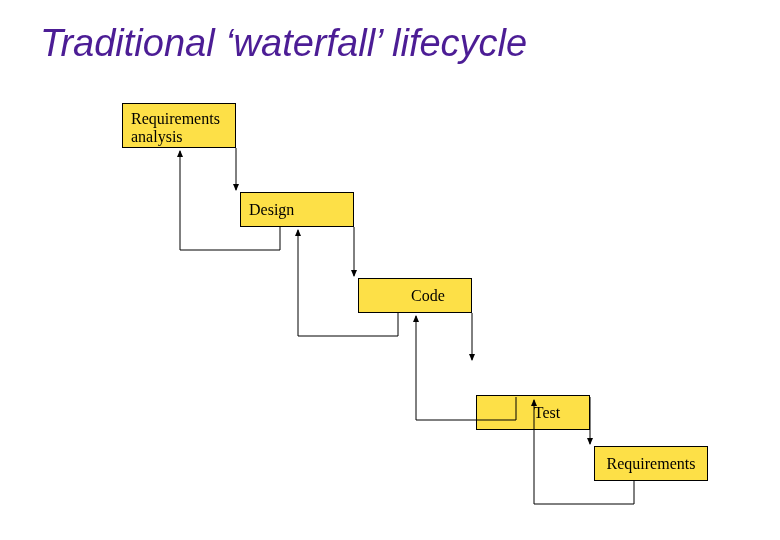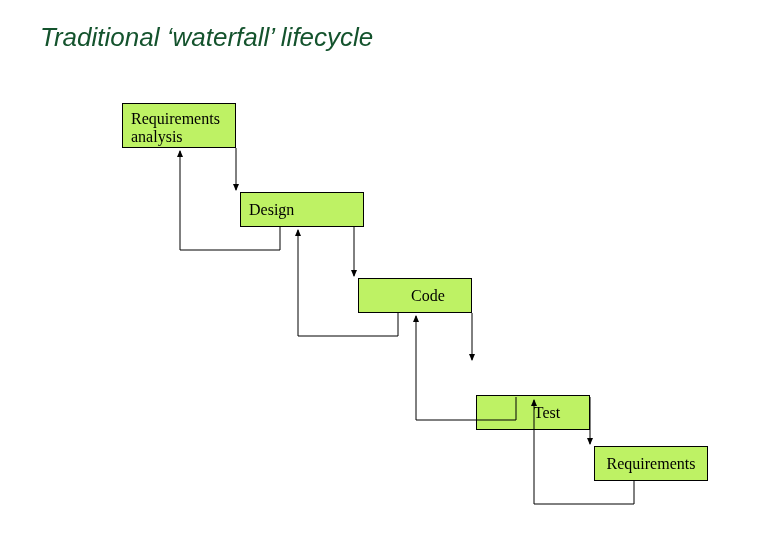--- a/index.html
+++ b/index.html
@@ -9,37 +9,37 @@
       background: #ffffff;
       position: relative;
       font-family: Verdana, Geneva, sans-serif;
     }
     .title {
       position: absolute;
       top: 22px;
       left: 40px;
       font-family: Verdana, Geneva, sans-serif;
       font-style: italic;
-      font-size: 26px;
-      color: #14532d;
+      font-size: 38px;
+      color: #4c1d95;
       font-weight: normal;
     }
     .box {
       position: absolute;
-      background: #bef264;
+      background: #fde047;
       border: 1px solid #000;
       font-family: "Times New Roman", serif;
       font-size: 16px;
       color: #000;
       display: flex;
       align-items: flex-start;
       padding: 6px 8px;
     }
     .box-1 { top: 103px; left: 122px; width: 114px; height: 45px; line-height: 1.15; }
-    .box-2 { top: 192px; left: 240px; width: 124px; height: 35px; align-items:center; }
+    .box-2 { top: 192px; left: 240px; width: 114px; height: 35px; align-items:center; }
     .box-3 { top: 278px; left: 358px; width: 114px; height: 35px; align-items:center; justify-content:center; padding: 6px 10px 6px 36px; }
     .box-4 { top: 362px; left: 476px; width: 114px; height: 35px; align-items:center; justify-content:center; padding: 6px 8px 6px 36px; margin-top: 33px; }
     .box-5 { top: 446px; left: 594px; width: 114px; height: 35px; align-items:center; justify-content:center; }
     svg.arrows {
       position: absolute;
       top: 0;
       left: 0;
       width: 780px;
       height: 540px;
       pointer-events: none;

